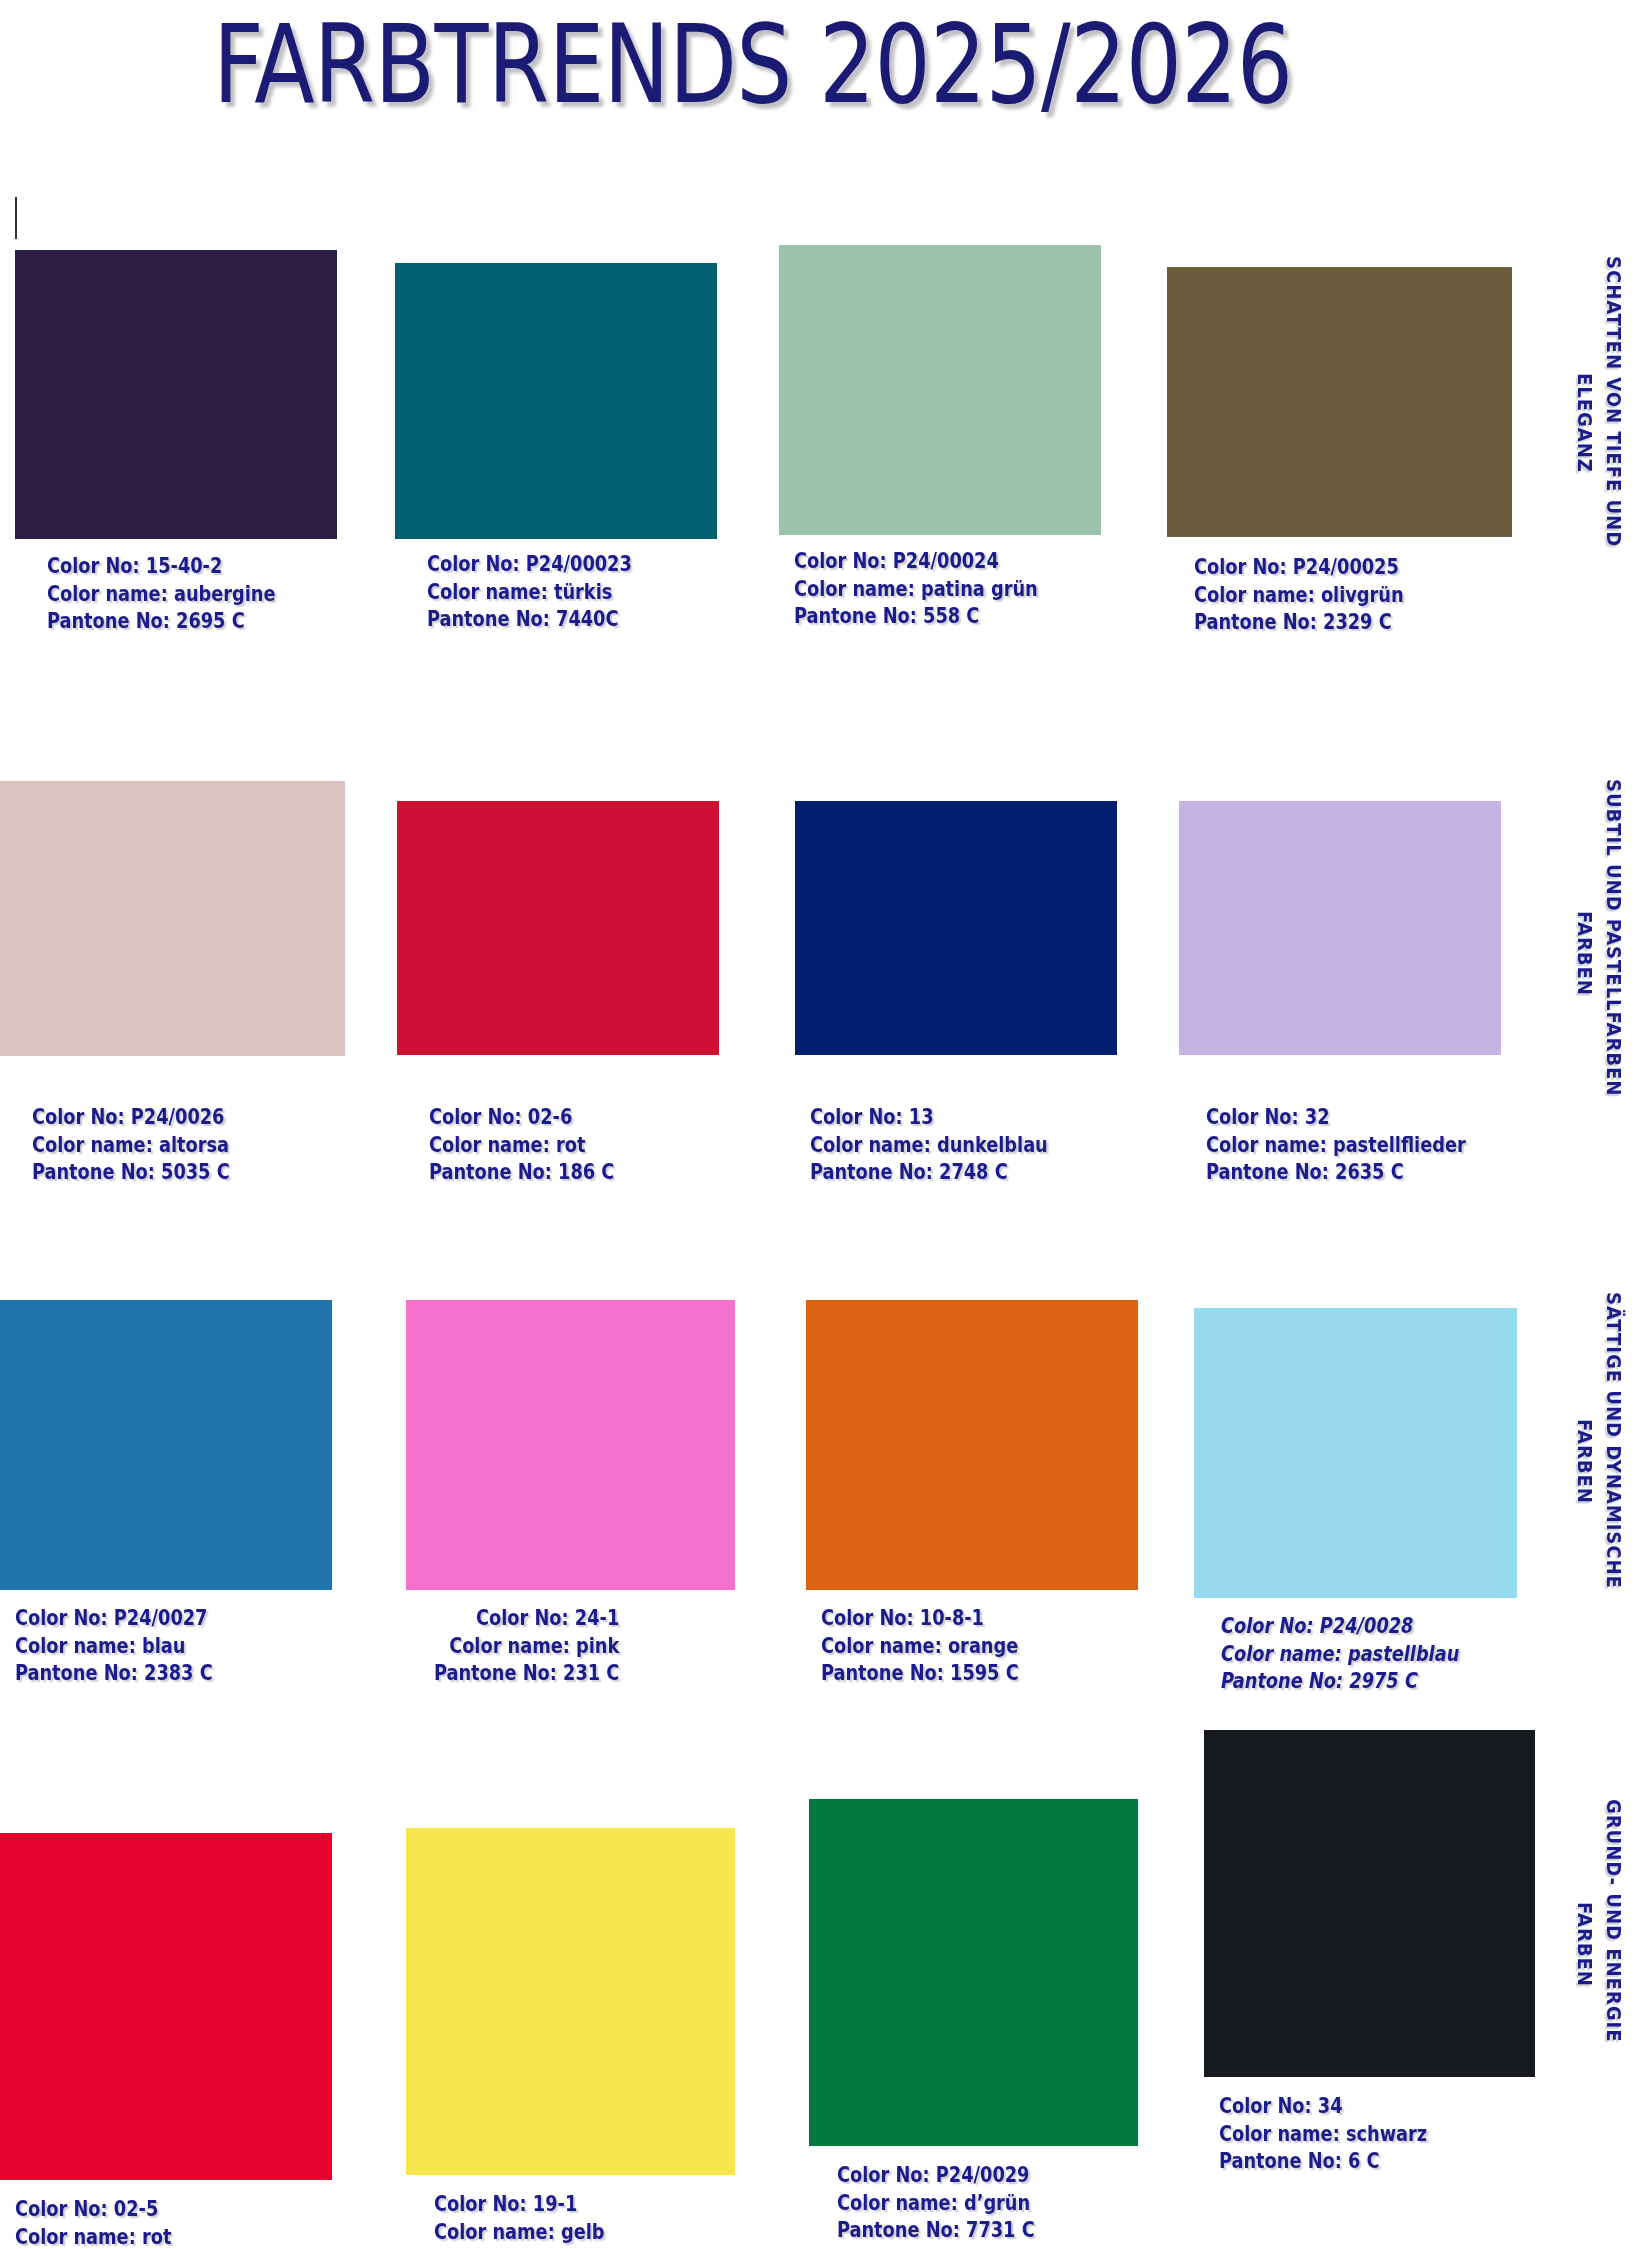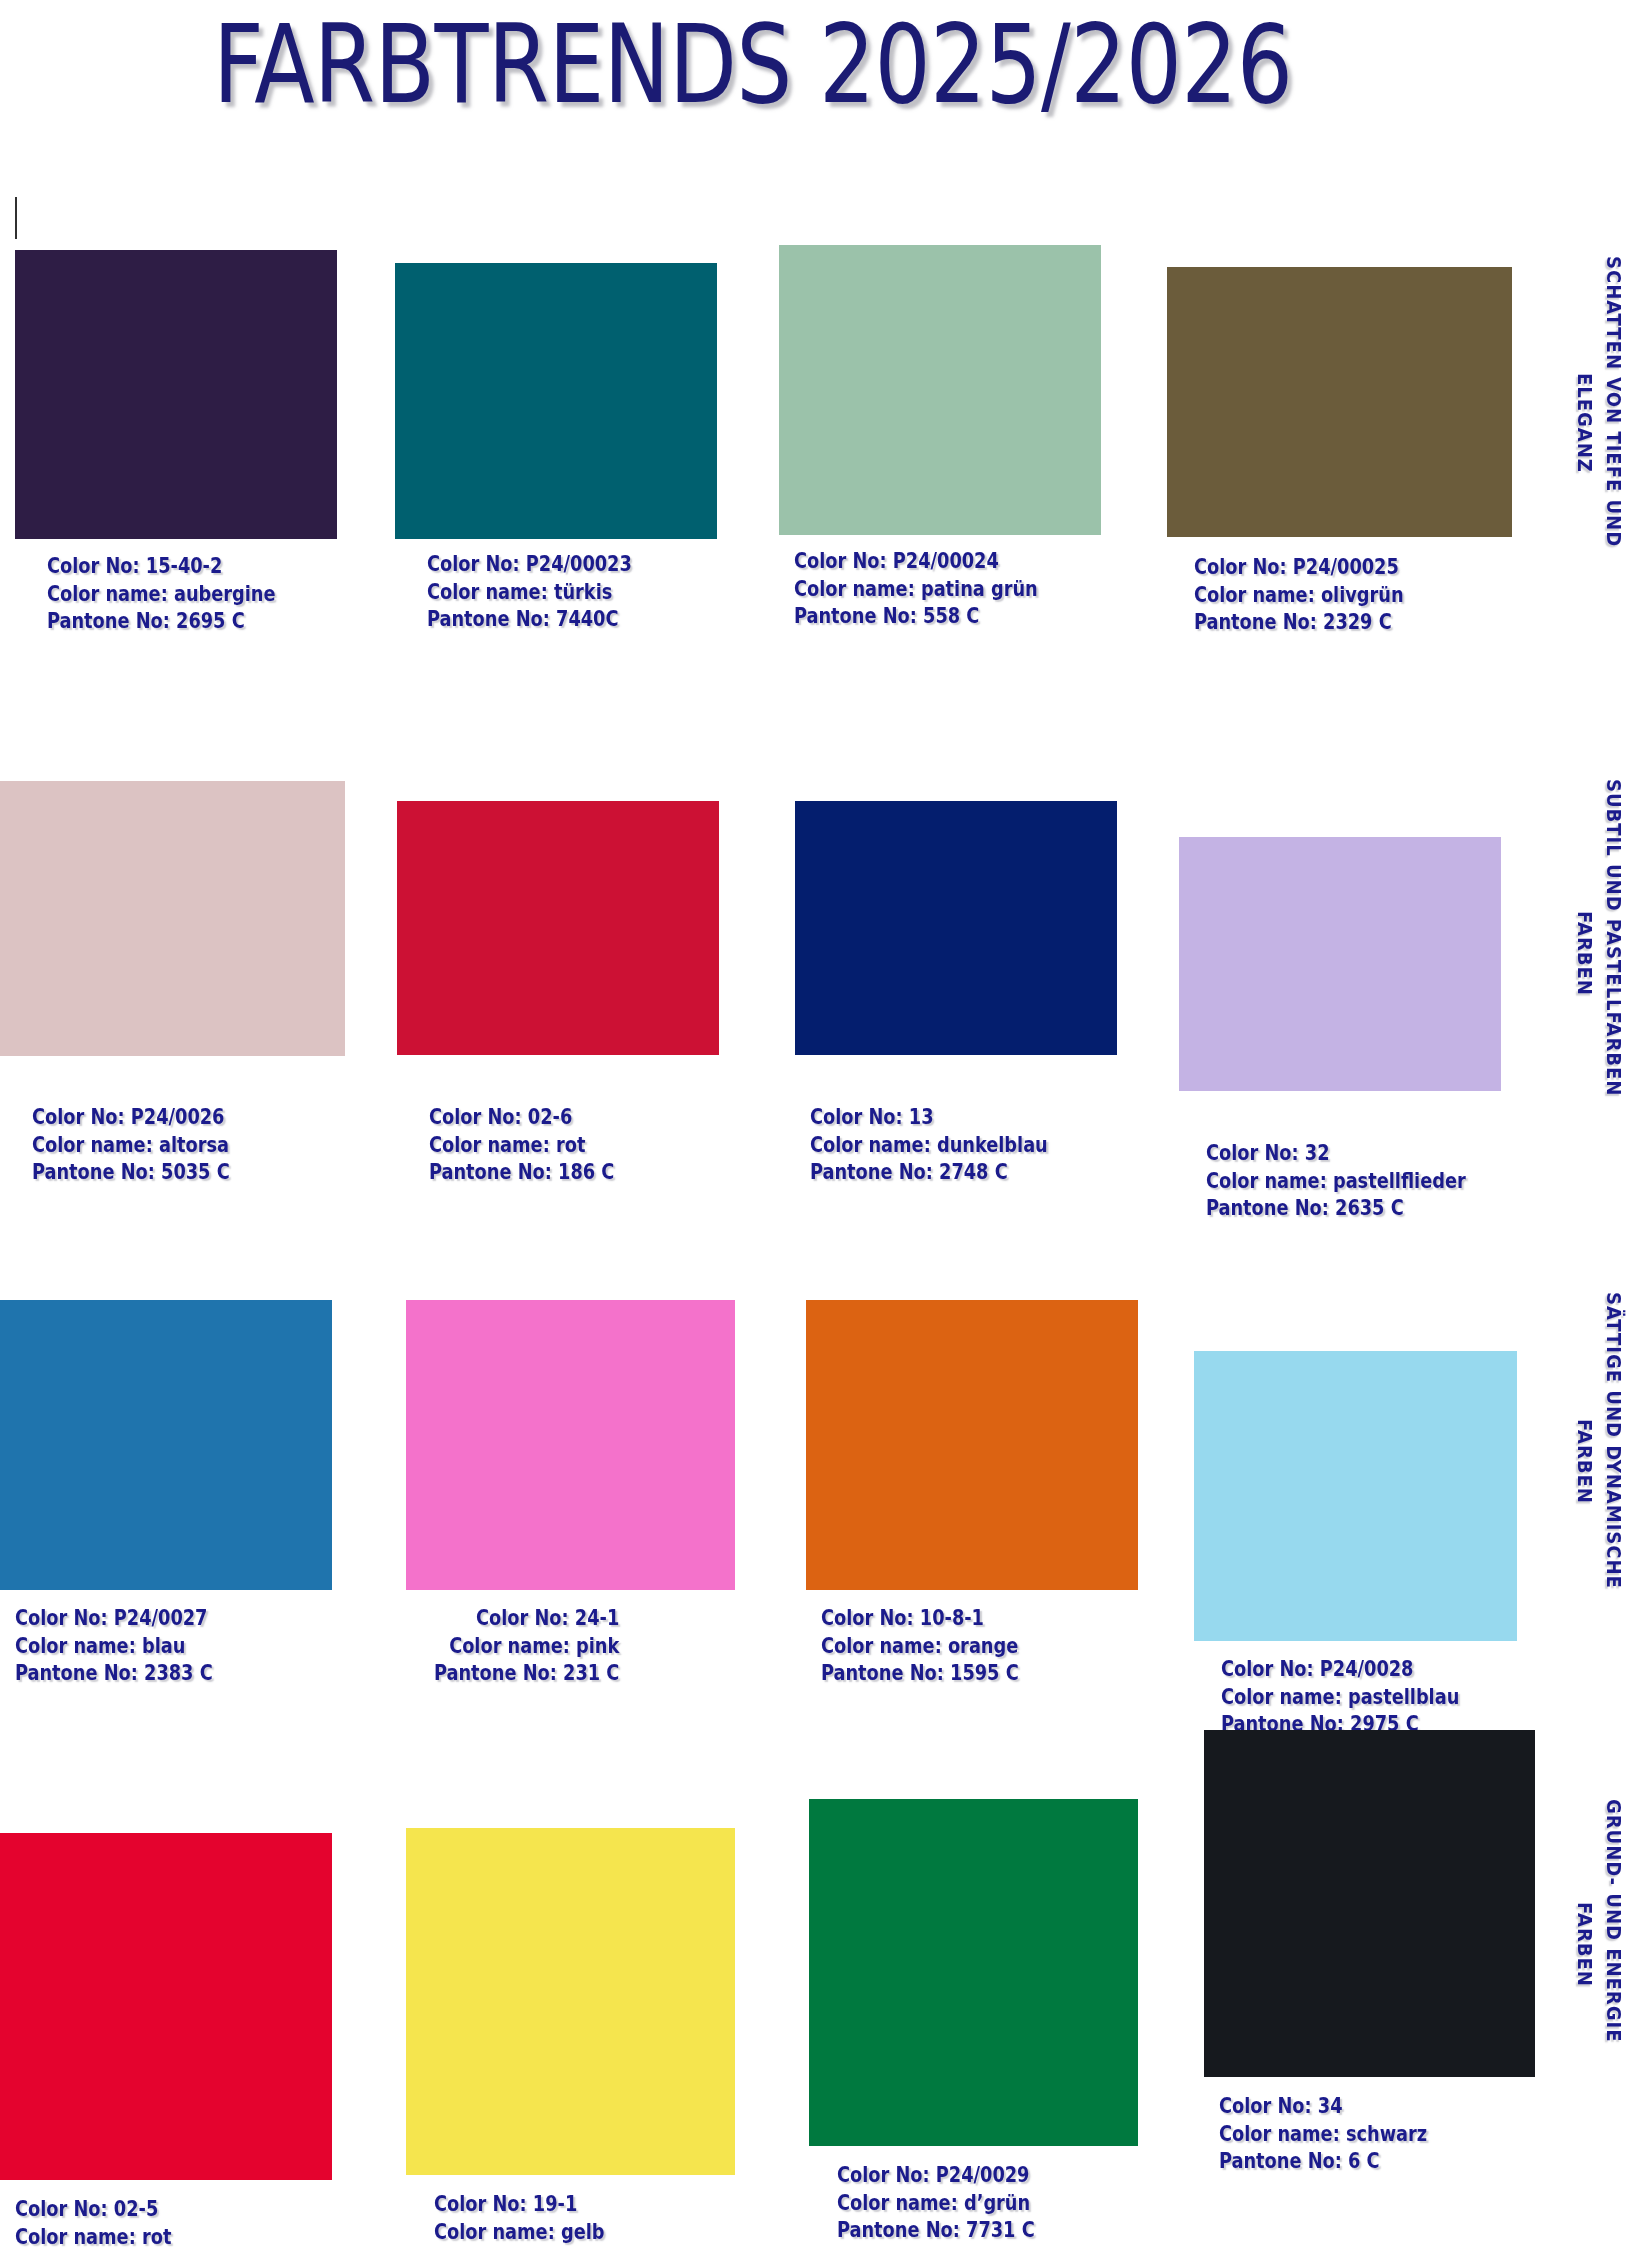--- a/index.html
+++ b/index.html
@@ -158,21 +158,21 @@
 
 <div class="swatch-cell" style="left:795px; top:801px; width:323px; height:382px;">
   <div class="swatch" style="width: 322px; height: 254px; background: rgb(4, 30, 110);"></div>
   <div class="swatch-info" style="left:14.7px; top:303px;">
     <div>Color No: 13</div>
     <div>Color name:  dunkelblau</div>
     <div>Pantone No: 2748 C</div>
   </div>
 </div>
 
-<div class="swatch-cell" style="left:1179px; top:801px; width:323px; height:382px;margin-top:36px;">
+<div class="swatch-cell" style="left:1179px; top:801px; width:323px; height:382px;">
   <div class="swatch" style="width: 322px; height: 254px; background: rgb(196, 179, 228);"></div>
   <div class="swatch-info" style="left:26.5px; top:303px;">
     <div>Color No: 32</div>
     <div>Color name:  pastellflieder</div>
     <div>Pantone No: 2635 C</div>
   </div>
 </div>
 
 <div class="group-label" style="left:1624px; top:779px; transform:rotate(90deg);">
   <span>SUBTIL UND PASTELLFARBEN</span>
@@ -201,21 +201,21 @@
 
 <div class="swatch-cell" style="left:806px; top:1300px; width:332px; height:382px;">
   <div class="swatch" style="width: 332px; height: 290px; background: rgb(220, 99, 18);"></div>
   <div class="swatch-info" style="left:14.7px; top:305px;">
     <div>Color No: 10-8-1</div>
     <div>Color name: orange</div>
     <div>Pantone No: 1595 C</div>
   </div>
 </div>
 
-<div class="swatch-cell" style="left:1194px; top:1351px; width:323px; height:382px;">
+<div class="swatch-cell" style="left:1194px; top:1308px; width:323px; height:382px;font-style:italic;">
   <div class="swatch" style="width: 323px; height: 290px; background: rgb(151, 217, 238);"></div>
   <div class="swatch-info" style="left:26.5px; top:305px;">
     <div>Color No: P24/0028</div>
     <div>Color name: pastellblau</div>
     <div>Pantone No: 2975 C</div>
   </div>
 </div>
 
 <div class="group-label" style="left:1624px; top:1292px; transform:rotate(90deg);">
   <span>SÄTTIGE UND DYNAMISCHE</span>

